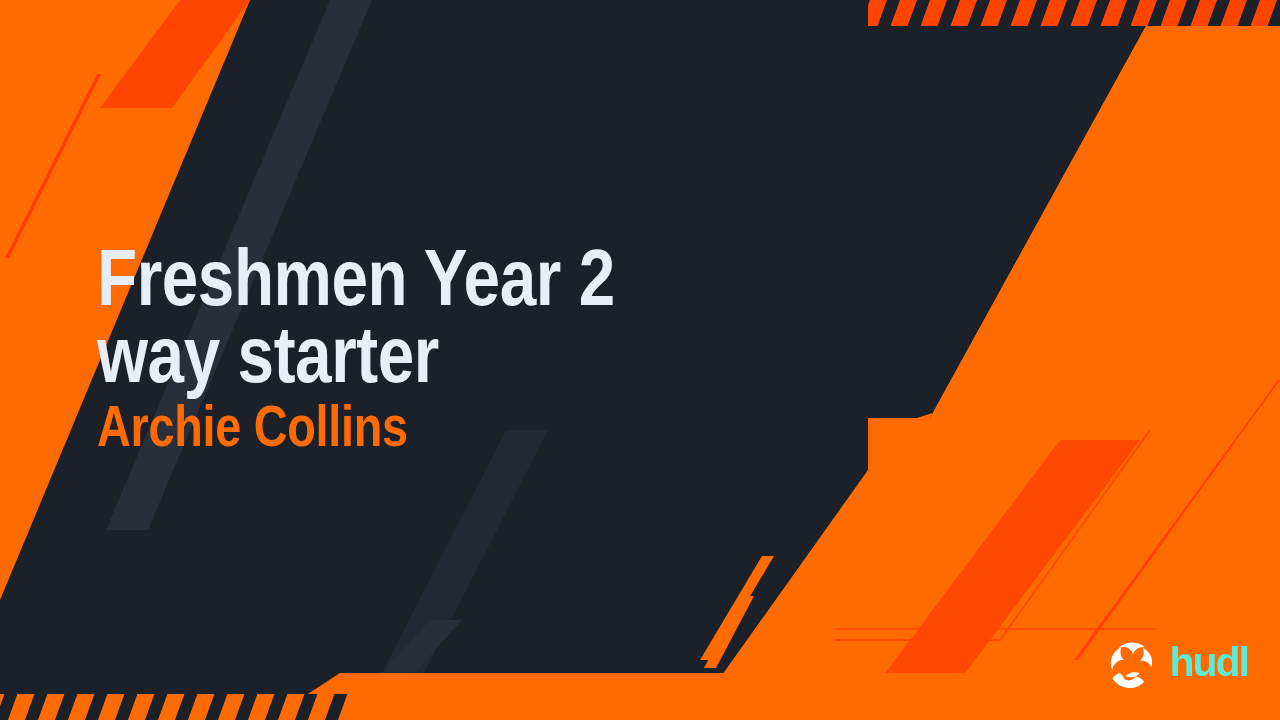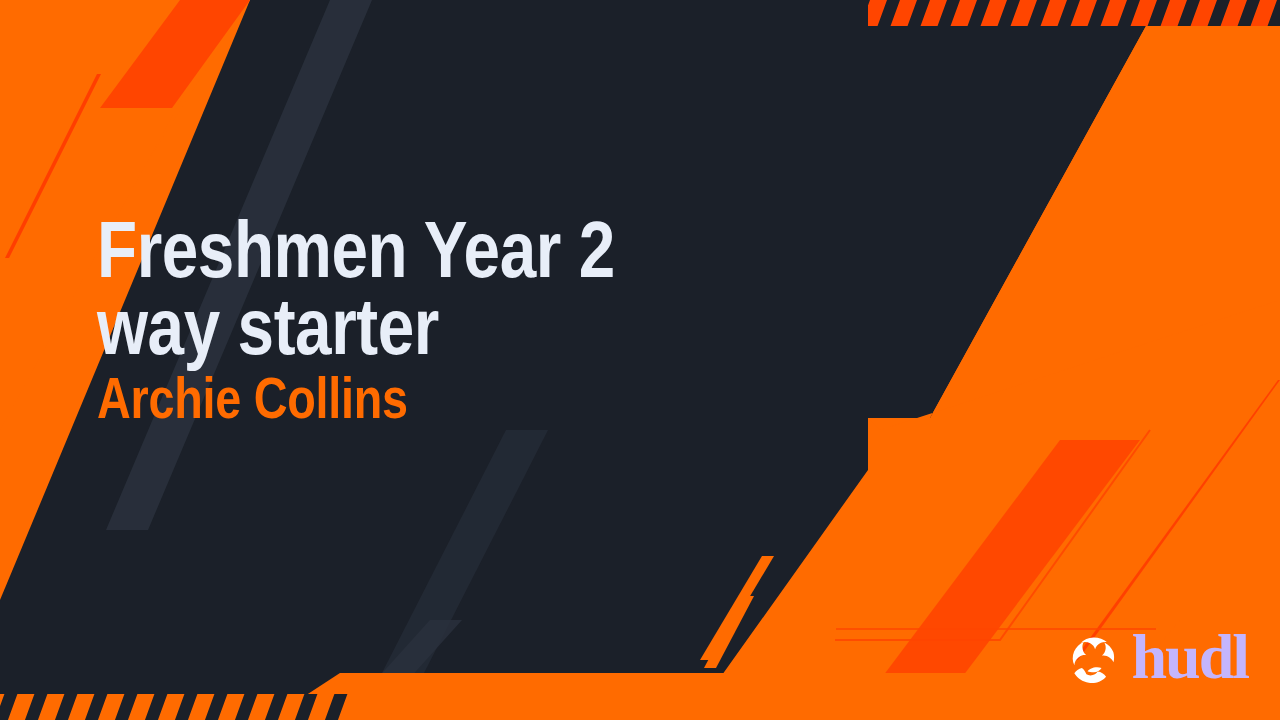--- a/index.html
+++ b/index.html
@@ -22,21 +22,21 @@
     inset: 0;
     width: 100%;
     height: 100%;
     display: block;
   }
 
   
   .title-block {
     position: absolute;
     left: 97px;
-    top: 212px;
+    top: 240px;
     width: 780px;
     z-index: 5;
   }
   .headline {
     margin: 0;
     font-family: "Liberation Sans Narrow", "Liberation Sans", sans-serif;
     font-weight: 700;
     font-size: 80px;
     line-height: 0.96;
     letter-spacing: -0.5px;
@@ -62,25 +62,25 @@
     position: absolute;
     right: 32px;
     bottom: 28px;
     display: flex;
     align-items: center;
     gap: 10px;
     z-index: 6;
   }
   .logo-mark { width: 54px; height: 54px; display: block; }
   .logo-word {
-    font-family: Liberation Serif, serif;
+    font-family: Liberation Sans, sans-serif;
     font-weight: 700;
-    font-size: 64px;
+    font-size: 41px;
     line-height: 1;
-    color: #c4b5fd;
+    color: #5eead4;
     letter-spacing: -2px;
     transform: translateY(-3px);
   }
 </style>
 </head>
 <body>
 
 <div id="slide">
 
   <svg class="bg-layer" viewBox="0 0 1280 720" preserveAspectRatio="none">

